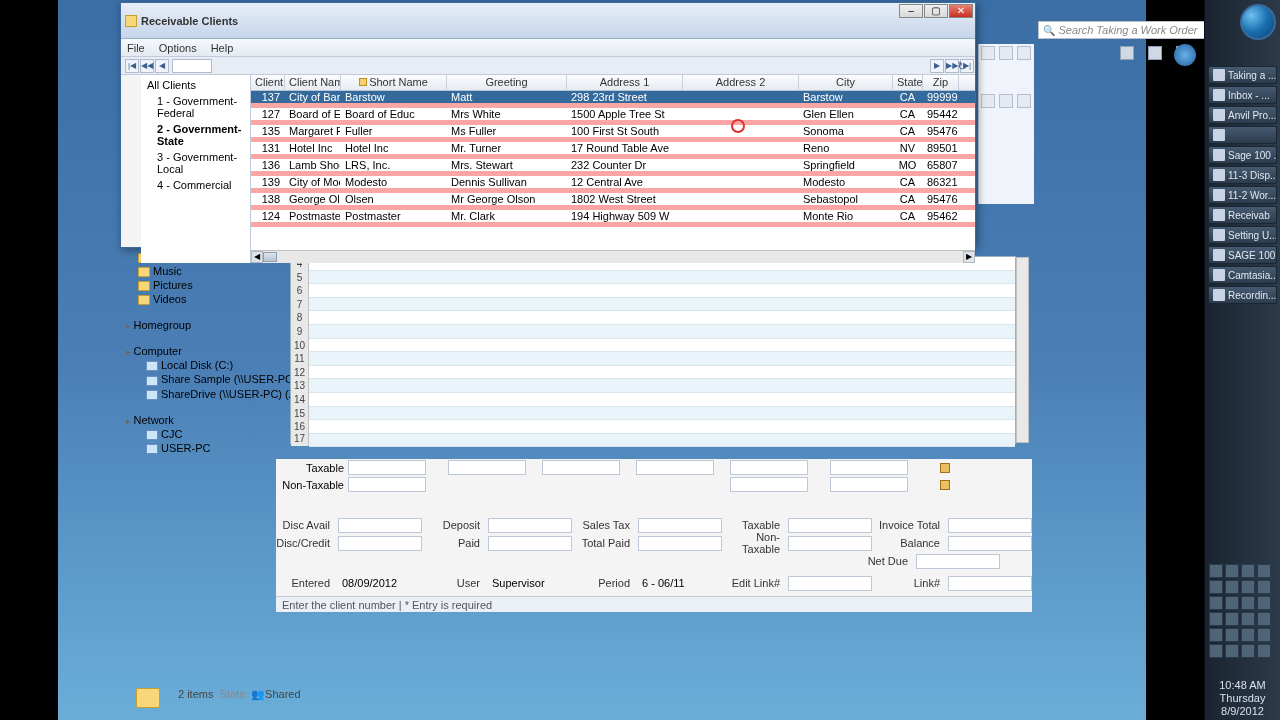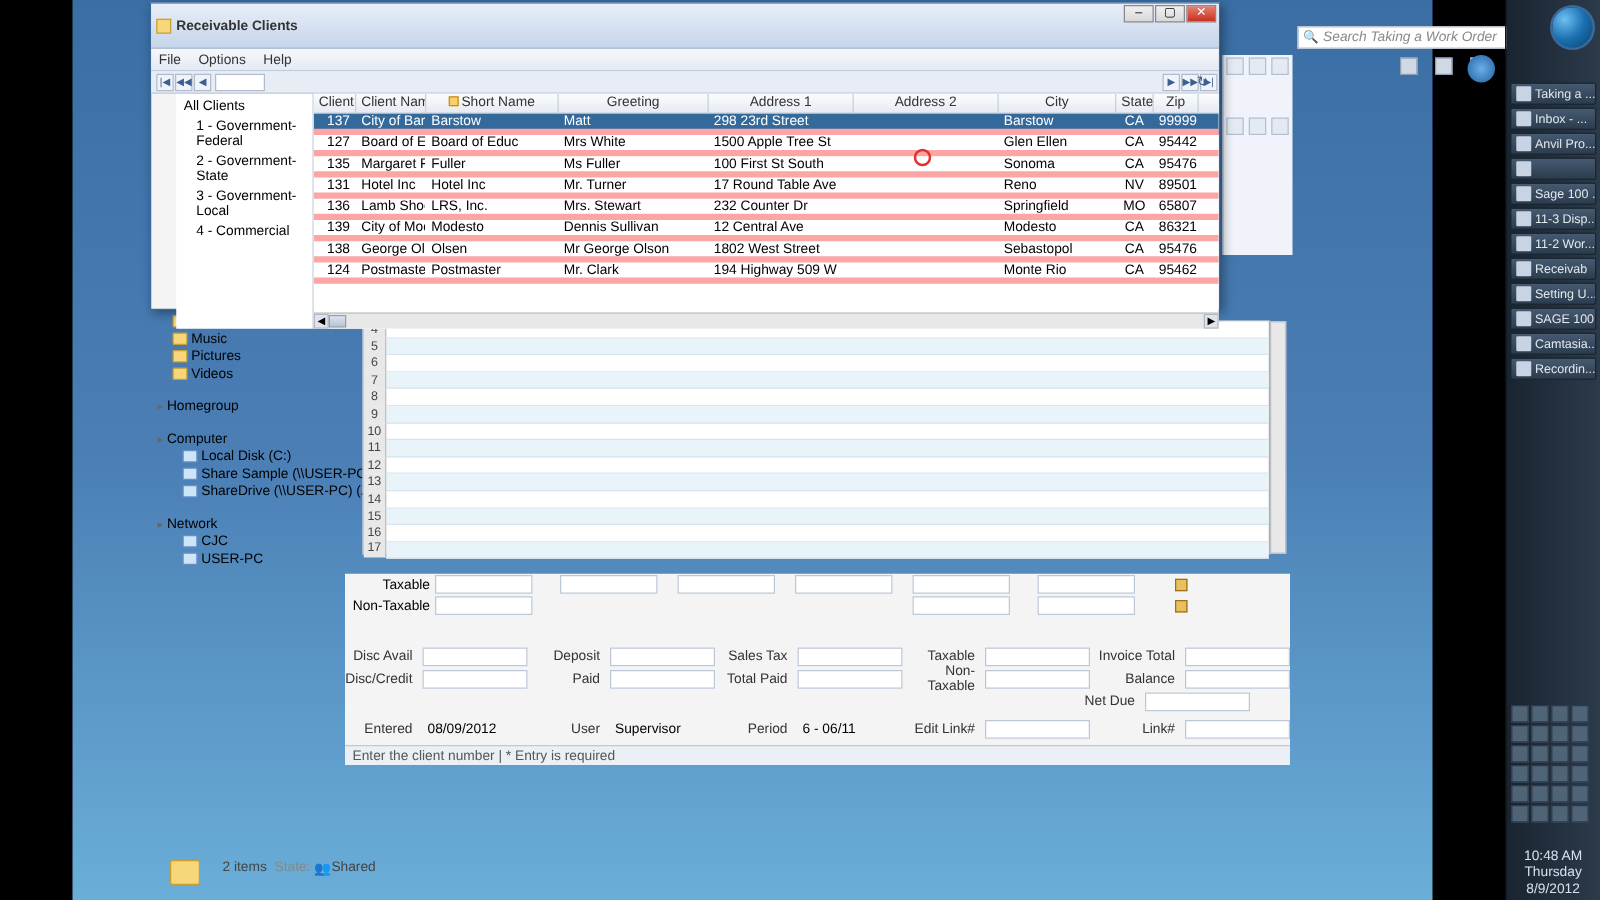--- a/index.html
+++ b/index.html
@@ -321,21 +321,21 @@
       <div class="navbtn">▶</div>
       <div class="navbtn">▶▶</div>
       <div class="navbtn">▶|</div>
       <div class="refresh">↻</div>
     </div>
     <div class="fw-body">
       <div class="fw-tree">
         <div class="fw-tree-item root">All Clients</div>
         <div id="fwtree">
             <div class="fw-tree-item" style="padding-left: 14px;">1 - Government-Federal</div>
-            <div class="fw-tree-item" style="padding-left: 14px;">2 - Government-State</div>
+            <div class="fw-tree-item" style="padding-left: 14px; font-weight: bold;">2 - Government-State</div>
             <div class="fw-tree-item" style="padding-left: 14px;">3 - Government-Local</div>
             <div class="fw-tree-item" style="padding-left: 14px;">4 - Commercial</div>
           </div>
       </div>
       <div class="fw-grid">
         <div class="grid-header">
           <div class="gh gh-client">Client</div>
           <div class="gh gh-name">Client Nam</div>
           <div class="gh gh-short"><span class="gh-sort"></span><span>Short Name</span></div>
           <div class="gh gh-greet">Greeting</div>

